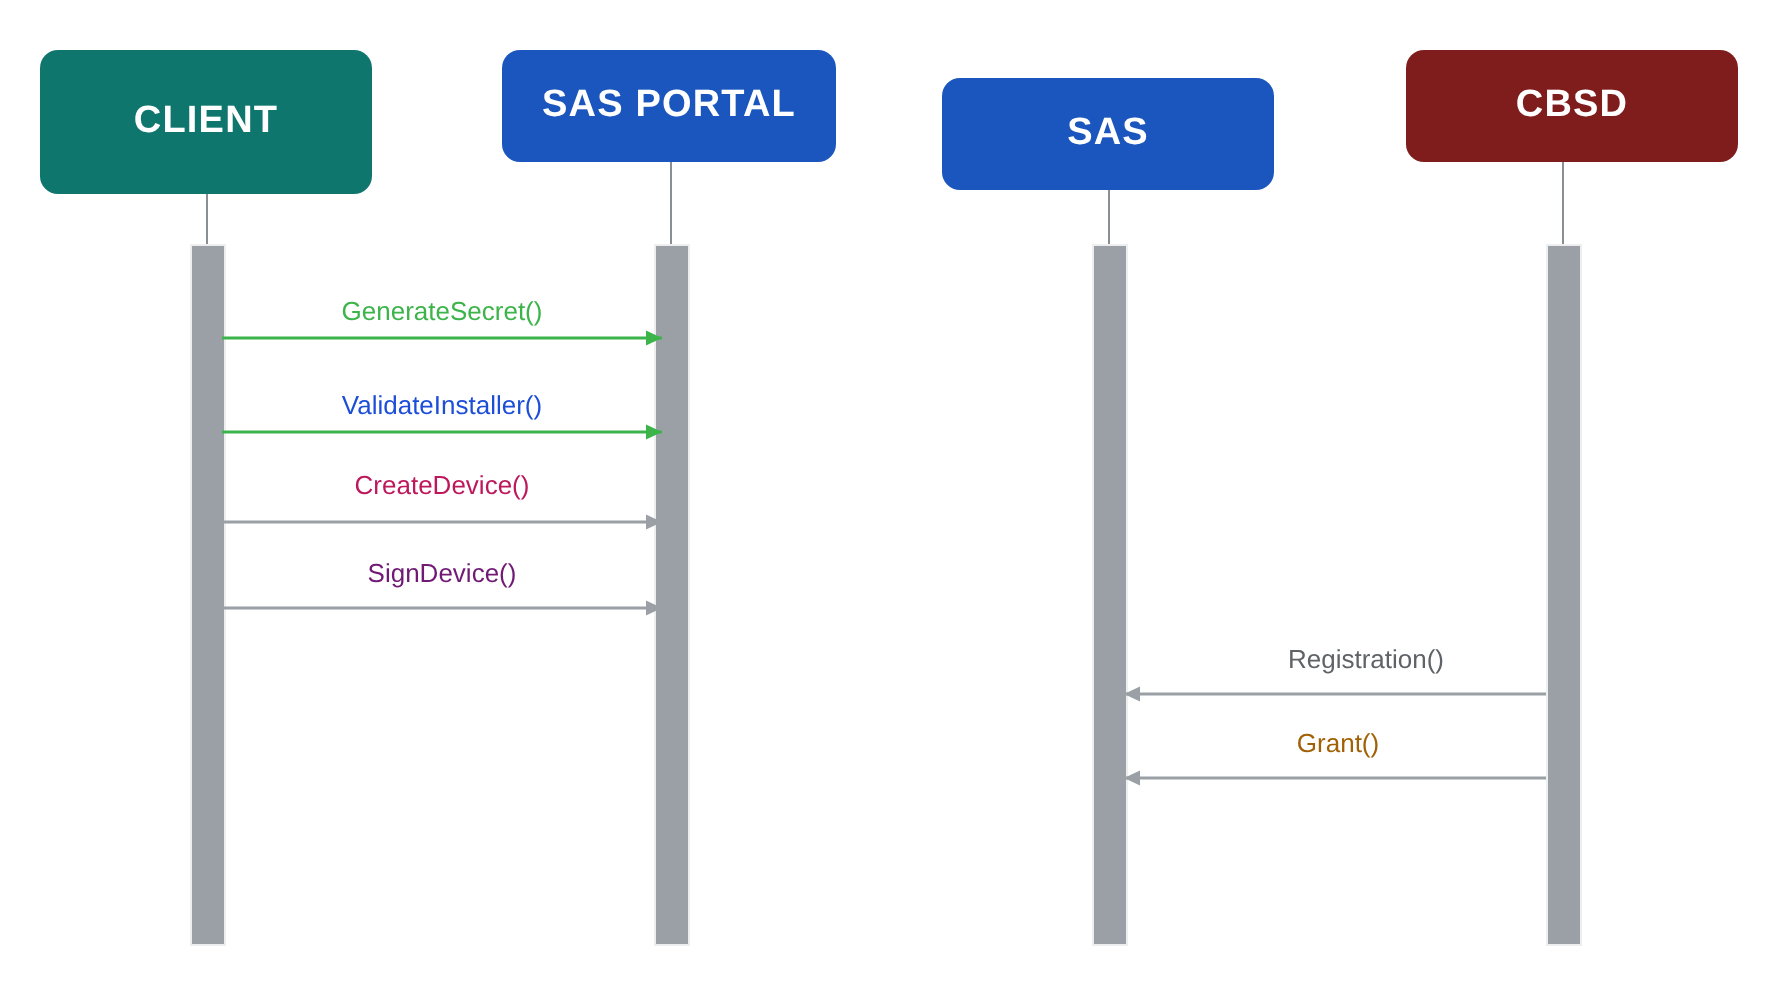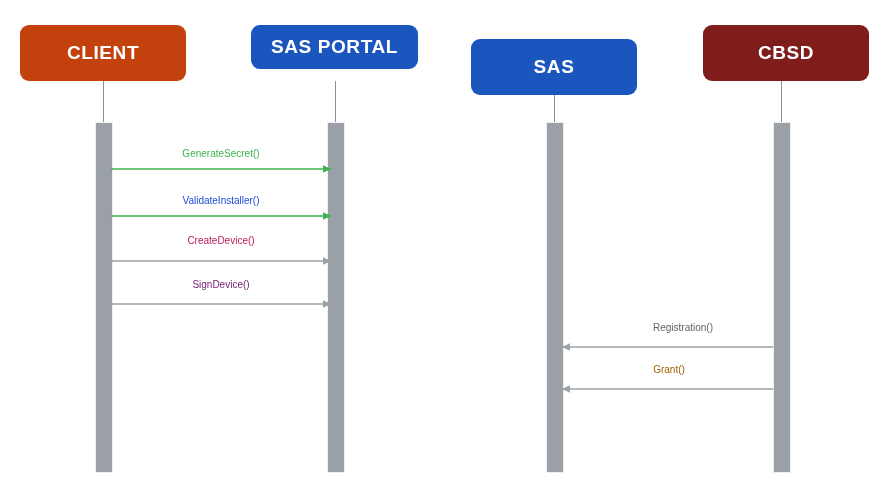--- a/index.html
+++ b/index.html
@@ -36,21 +36,21 @@
     background: #8a8f96;
   }
   .activation {
     position: absolute;
     background: #9aa0a6;
     border: 1px solid #eceef0;
     box-sizing: content-box;
   }
   .msg-label {
     position: absolute;
-    font-size: 10px;
+    font-size: 13px;
     text-align: center;
     white-space: nowrap;
     transform: translateX(-50%);
   }
   .msg-label.green { color: #3cb44a; }
   .msg-label.gray  { color: #5f6368; }
   .msg-arrow {
     position: absolute;
     overflow: visible;
   }
@@ -97,24 +97,24 @@
         <line x1="0" y1="6" x2="211" y2="6" stroke="#9aa0a6" stroke-width="1.4"></line>
         <path d="M 0 6 L 8 2.2 L 8 9.8 Z" fill="#9aa0a6"></path>
       </svg>
       <div class="msg-label gray" style="left: 669px; top: 364px; color: #a16207;">Grant()</div>
       <svg class="msg-arrow" width="211" height="12" viewBox="0 0 211 12" style="left: 562px; top: 383px; position: absolute;">
         <line x1="0" y1="6" x2="211" y2="6" stroke="#9aa0a6" stroke-width="1.4"></line>
         <path d="M 0 6 L 8 2.2 L 8 9.8 Z" fill="#9aa0a6"></path>
       </svg>
     </div>
   <div id="actors-layer">
-      <div class="actor-box" style="left: 20px; top: 25px; width: 166px; height: 56px; background: #c2410c;">
+      <div class="actor-box" style="left: 20px; top: 25px; width: 166px; height: 72px; background: #0f766e;">
         <span>CLIENT</span>
       </div>
-      <div class="actor-box" style="left: 251px; top: 25px; width: 167px; height: 44px; background: rgb(26, 86, 189);">
+      <div class="actor-box" style="left: 251px; top: 25px; width: 167px; height: 56px; background: rgb(26, 86, 189);">
         <span>SAS PORTAL</span>
       </div>
       <div class="actor-box" style="left: 471px; top: 39px; width: 166px; height: 56px; background: rgb(26, 86, 189);">
         <span>SAS</span>
       </div>
       <div class="actor-box" style="left: 703px; top: 25px; width: 166px; height: 56px; background: #7f1d1d;">
         <span>CBSD</span>
       </div>
     </div>
 </div>

